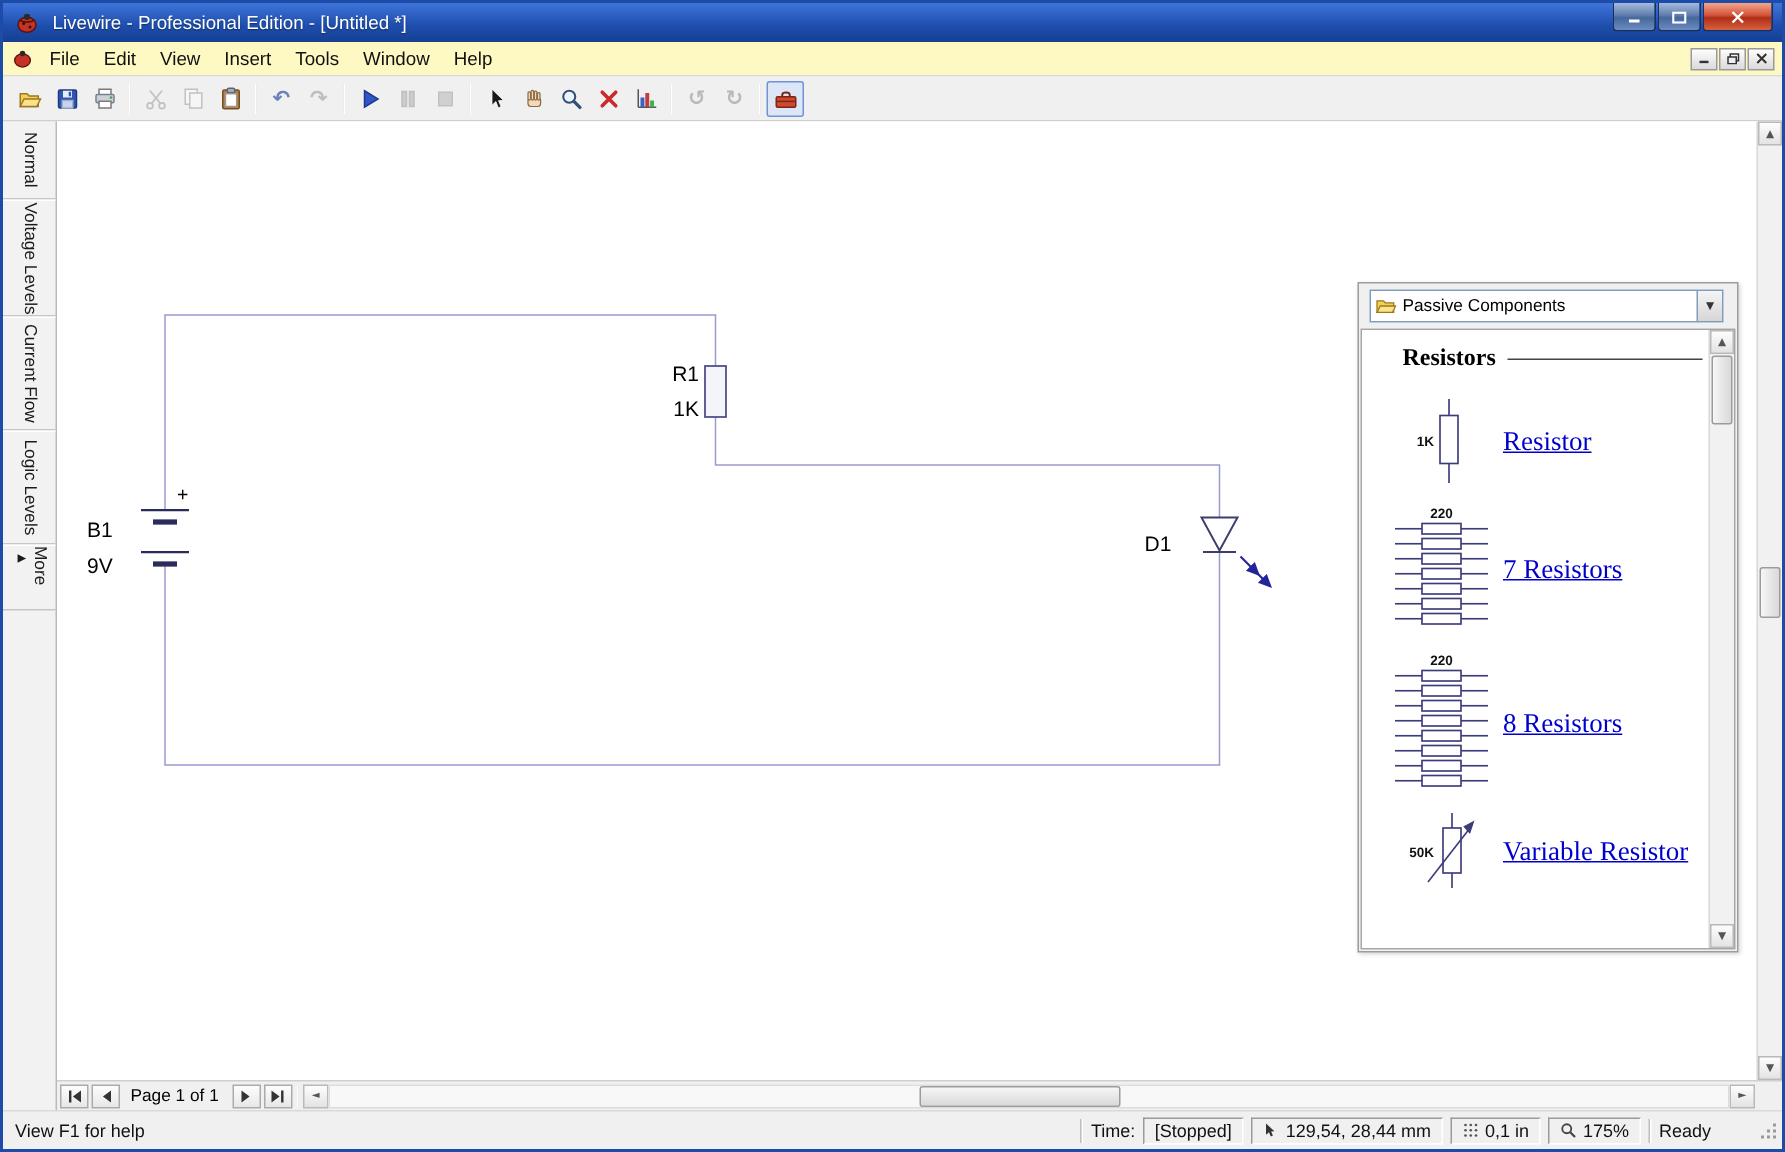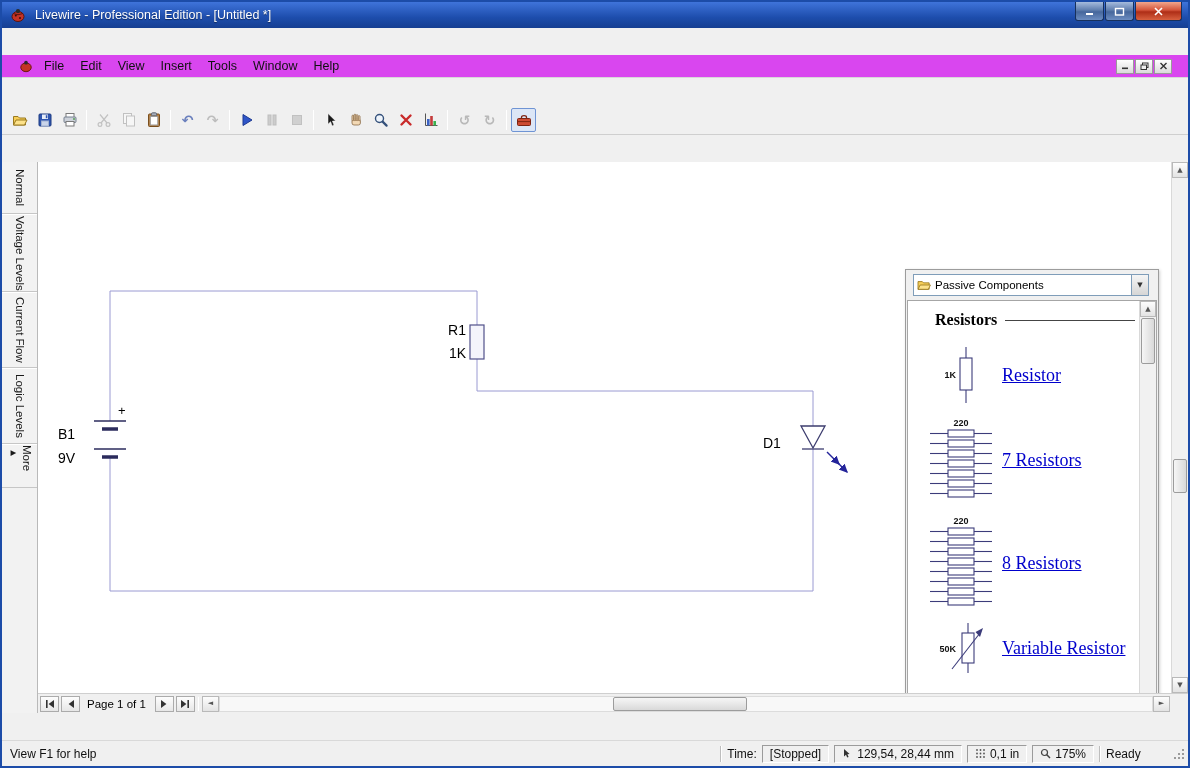--- a/index.html
+++ b/index.html
@@ -1,29 +1,29 @@
 <!DOCTYPE html>
 <html><head>
 <meta charset="utf-8">
 <style>
   * { margin:0; padding:0; box-sizing:border-box; }
   body { width:1190px; height:768px; font-family:"Liberation Sans",sans-serif; background:#555; }
-  .window { position:relative; width:1190px; height:768px; border:2px solid #1c4ca8; background:#f0f0f0; display:flex; flex-direction:column; overflow:hidden;gap:27px; }
+  .window { position:relative; width:1190px; height:768px; border:2px solid #1c4ca8; background:#f0f0f0; display:flex; flex-direction:column; overflow:hidden; }
 
   
   .titlebar { height:26px; background:linear-gradient(#3f74da,#1d4dac 60%,#163f92); display:flex; align-items:center; padding-left:5px; flex:none; }
   .ttext { color:#fff; font-size:12.5px; margin-left:6px; text-shadow:0 1px 1px rgba(0,0,0,.45); white-space:nowrap; }
   .winbtns { margin-left:auto; display:flex; align-self:flex-start; margin-right:6px; }
   .wbtn { width:29px; height:19px; border:1px solid #17305c; border-top:none; border-radius:0 0 3px 3px;
           background:linear-gradient(#a5bbdd,#5f7eae 45%,#46679c 55%,#6c8cc0);
           display:flex; align-items:center; justify-content:center; margin-left:1px; }
   .wbtn.close { width:47px; background:linear-gradient(#f2a68c,#d4543a 45%,#ae2e17 55%,#d8603f); }
 
   
-  .menubar { height:23px; display:flex; align-items:center; background:#d946ef; border-bottom:1px solid #d8d8d8; padding:0 14px; flex:none; }
+  .menubar { height:23px; display:flex; align-items:center; background:#fef9c3; border-bottom:1px solid #d8d8d8; padding:0 3px; flex:none; }
   .mico { display:flex; margin:0 3px; }
   .mitem { padding:2px 8px 3px; font-size:12.5px; color:#111; cursor:default; }
   .mdibtns { margin-left:auto; display:flex; gap:1px; padding-right:2px; }
   .mdib { width:18px; height:15px; border:1px solid #9a9a9a; background:linear-gradient(#fefefe,#dadada); display:flex; align-items:center; justify-content:center; }
 
   
   .toolbar { height:30px; display:flex; align-items:center; background:#f0f0f0; border-bottom:1px solid #cfcfcf; padding-left:5px; flex:none; }
   .tbtn { width:25px; height:24px; display:flex; align-items:center; justify-content:center; border:1px solid transparent; border-radius:2px; flex:none; }
   .tbtn.disabled { filter:grayscale(1); opacity:.45; }
   .tbtn.active { border-color:#6f94d4; background:#dce6f6; }

